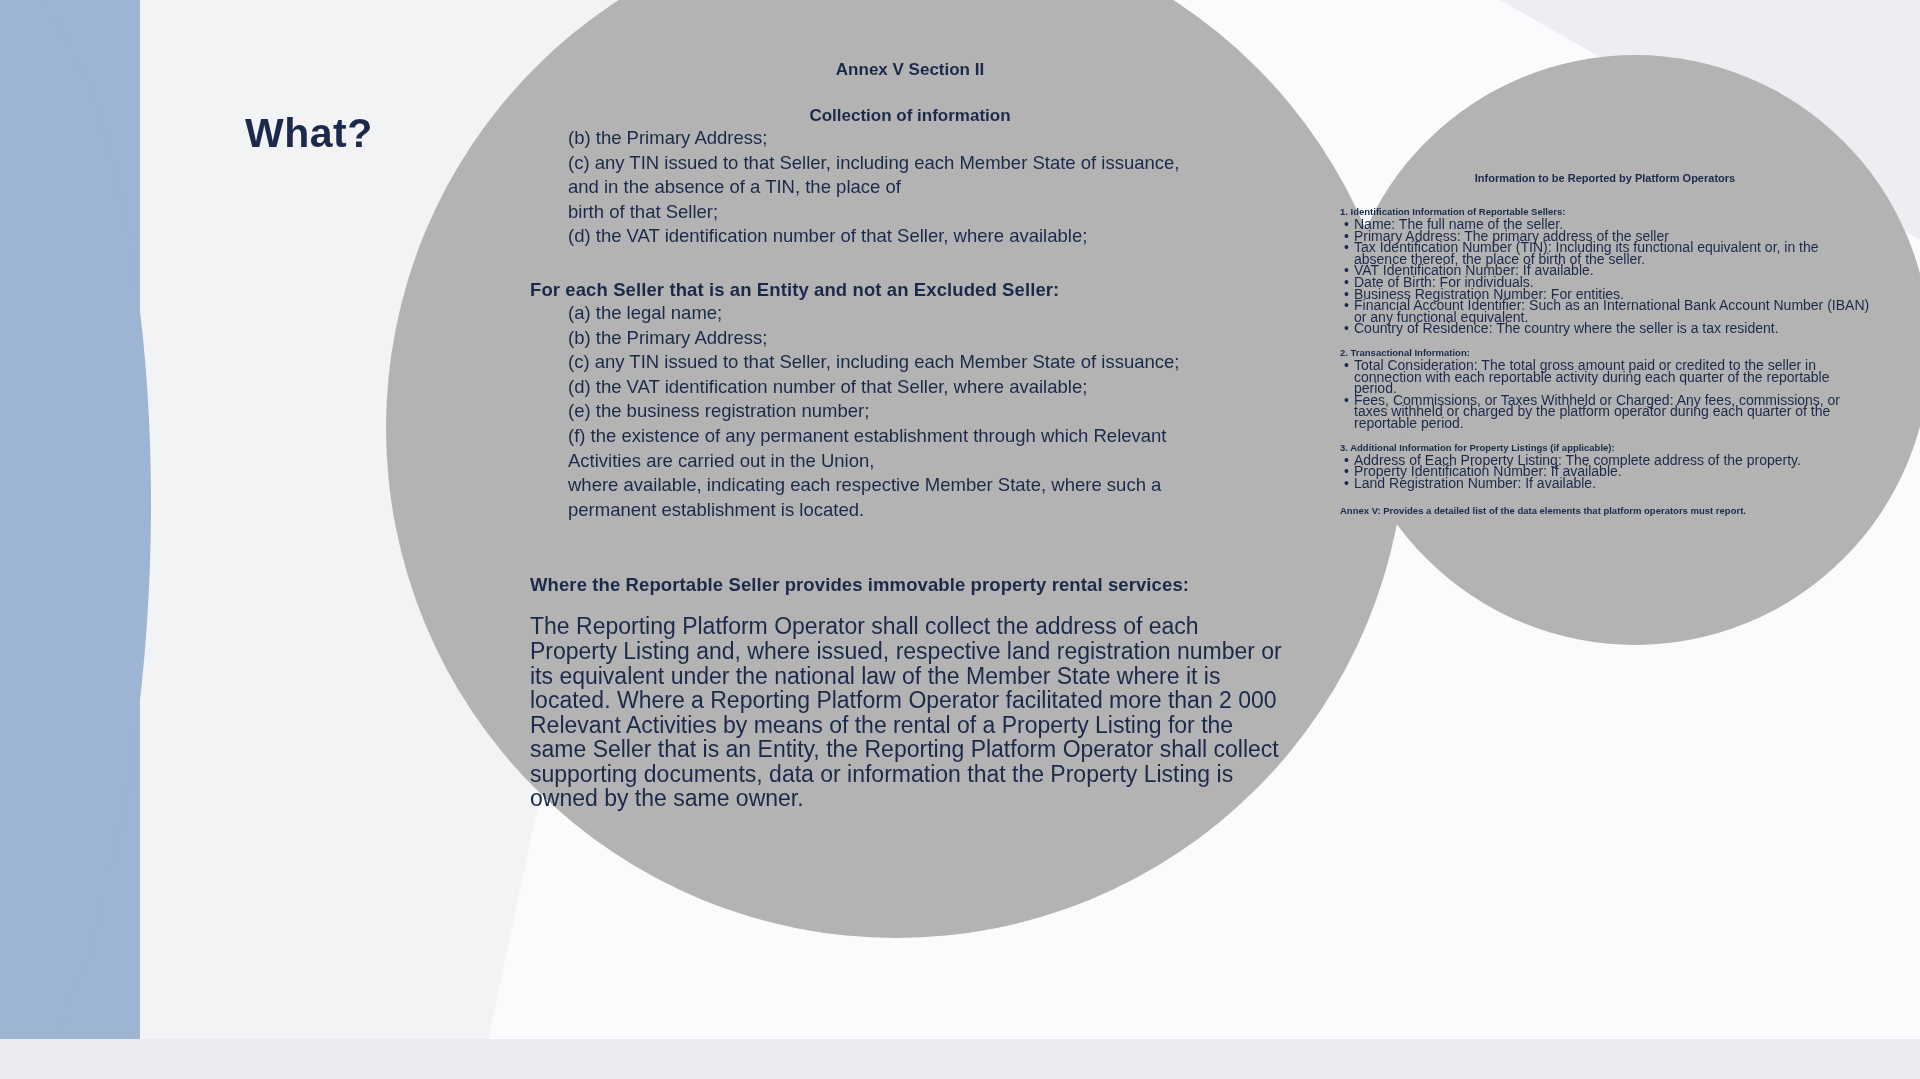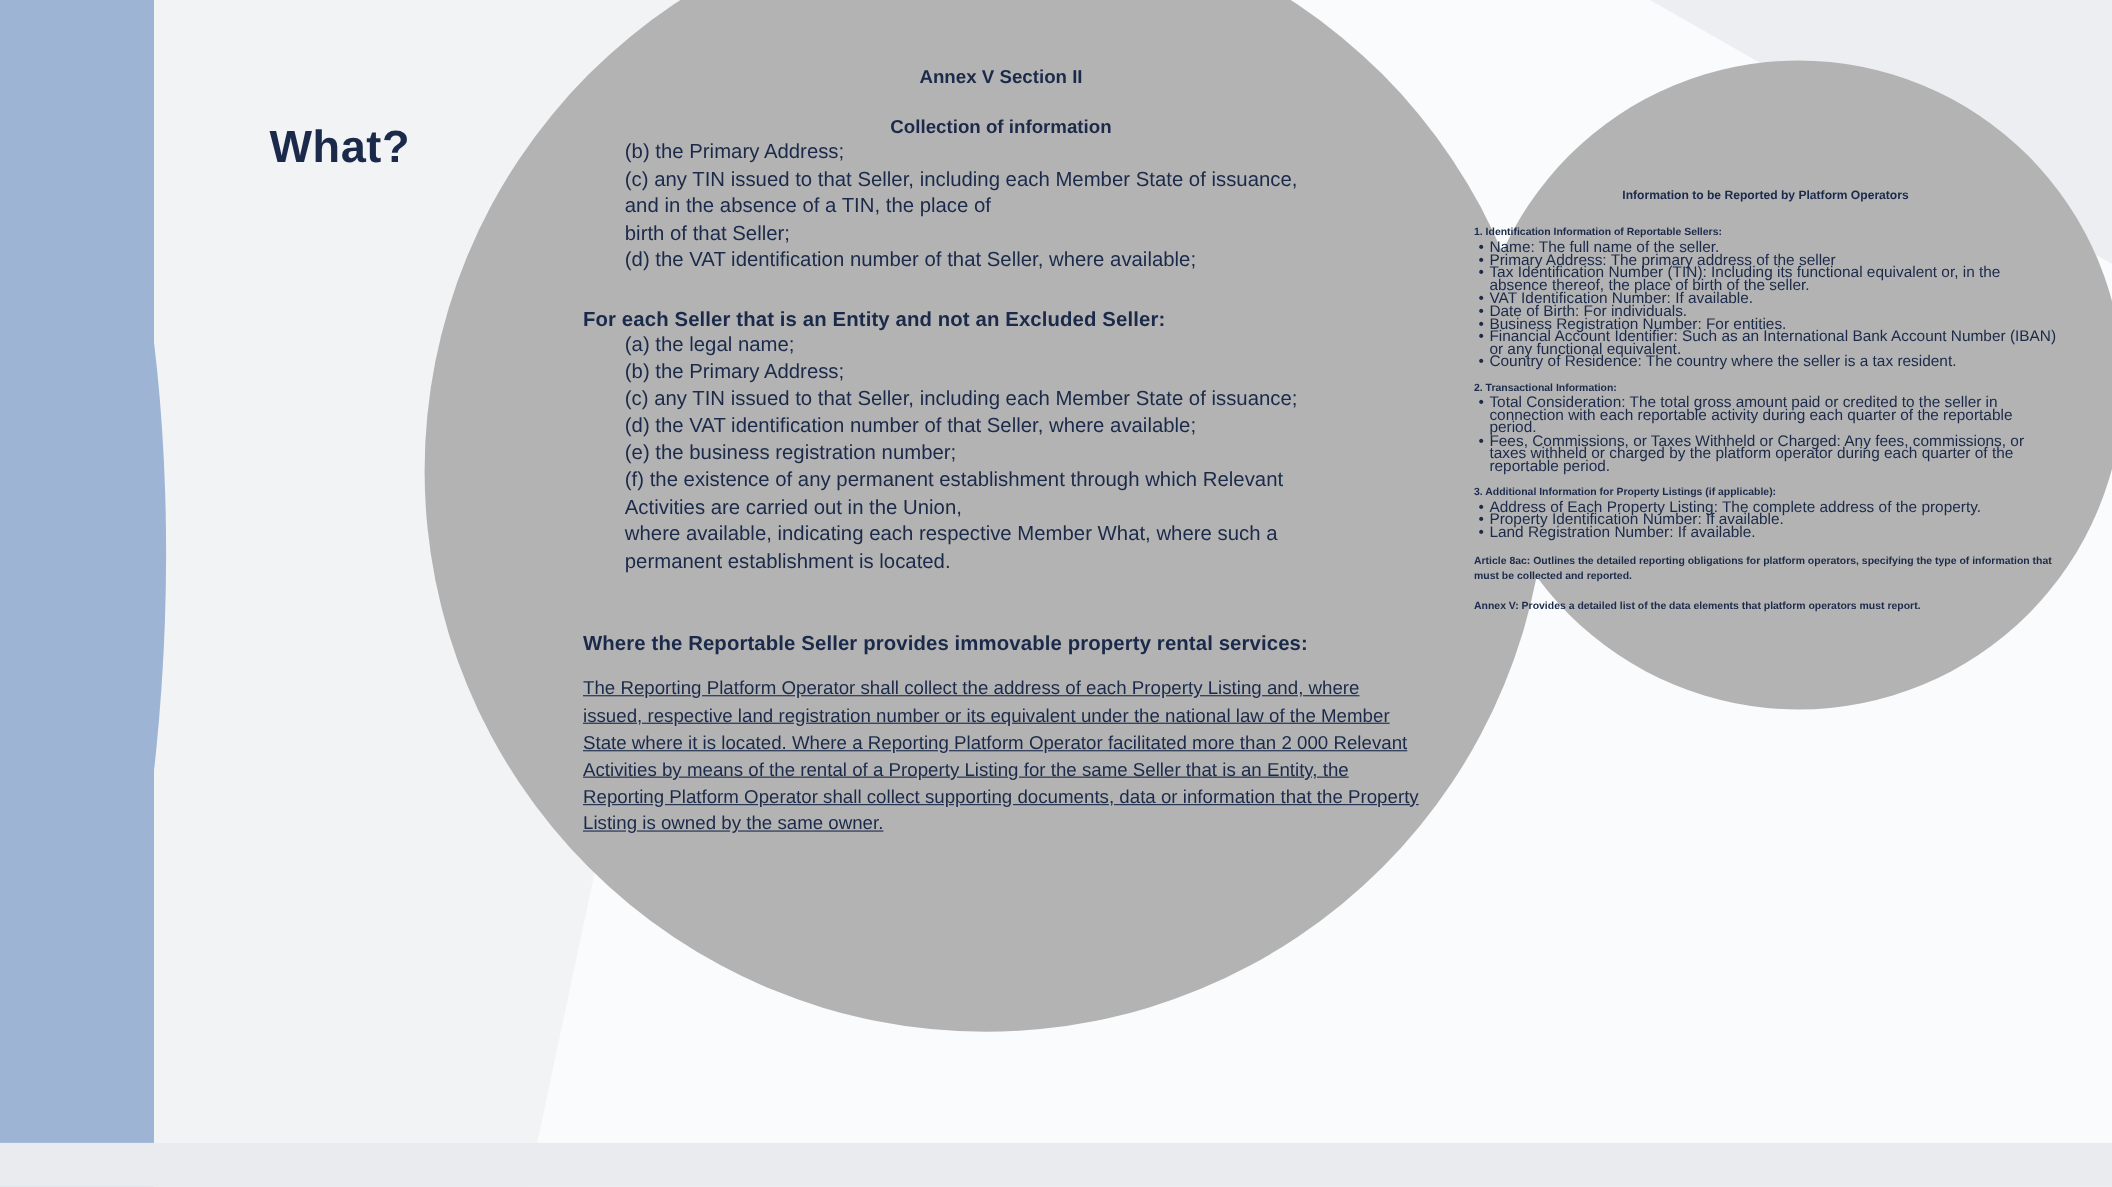--- a/index.html
+++ b/index.html
@@ -118,25 +118,24 @@
     letter-spacing: 0.1px;
   }
   .body-line {
     font-size: 18.5px;
     line-height: 24.6px;
     color: #1b2a4a;
   }
   .indent { padding-left: 38px; }
 
   .para {
-    font-size: 17px;
+    font-size: 23px;
     line-height: 24.6px;
     color: #1b2a4a;
     margin-top: 18px;
-    text-decoration: underline;
   }
 
   
   .right-panel {
     position: absolute;
     left: 1340px;
     top: 172px;
     width: 530px;
     color: #1b2a4a;
   }
@@ -204,21 +203,21 @@
 
     <div class="sec-head">For each Seller that is an Entity and not an Excluded Seller:</div>
     <div class="indent">
       <div class="body-line">(a) the legal name;</div>
       <div class="body-line">(b) the Primary Address;</div>
       <div class="body-line">(c) any TIN issued to that Seller, including each Member State of issuance;</div>
       <div class="body-line">(d) the VAT identification number of that Seller, where available;</div>
       <div class="body-line">(e) the business registration number;</div>
       <div class="body-line">(f) the existence of any permanent establishment through which Relevant</div>
       <div class="body-line">Activities are carried out in the Union,</div>
-      <div class="body-line">where available, indicating each respective Member What, where such a</div>
+      <div class="body-line">where available, indicating each respective Member State, where such a</div>
       <div class="body-line">permanent establishment is located.</div>
     </div>
 
     <div class="sec-head" style="margin-top:52px;">Where the Reportable Seller provides immovable property rental services:</div>
     <div class="para">The Reporting Platform Operator shall collect the address of each Property Listing and, where issued, respective land registration number or its equivalent under the national law of the Member State where it is located. Where a Reporting Platform Operator facilitated more than 2 000 Relevant Activities by means of the rental of a Property Listing for the same Seller that is an Entity, the Reporting Platform Operator shall collect supporting documents, data or information that the Property Listing is owned by the same owner.</div>
 
   </div>
 
   <div class="right-panel">
     <div class="rp-title">Information to be Reported by Platform Operators</div>
@@ -241,17 +240,16 @@
       <li>Fees, Commissions, or Taxes Withheld or Charged: Any fees, commissions, or taxes withheld or charged by the platform operator during each quarter of the reportable period.</li>
     </ul>
 
     <div class="rp-h">3. Additional Information for Property Listings (if applicable):</div>
     <ul class="rp-ul">
       <li>Address of Each Property Listing: The complete address of the property.</li>
       <li>Property Identification Number: If available.</li>
       <li>Land Registration Number: If available.</li>
     </ul>
 
-    <div class="rp-note">Article 8ac: Outlines the detailed reporting obligations for platform operators, specifying the type of information that must be collected and reported.</div>
     <div class="rp-note">Annex V: Provides a detailed list of the data elements that platform operators must report.</div>
   </div>
 
 </div>
 
 </body></html>

